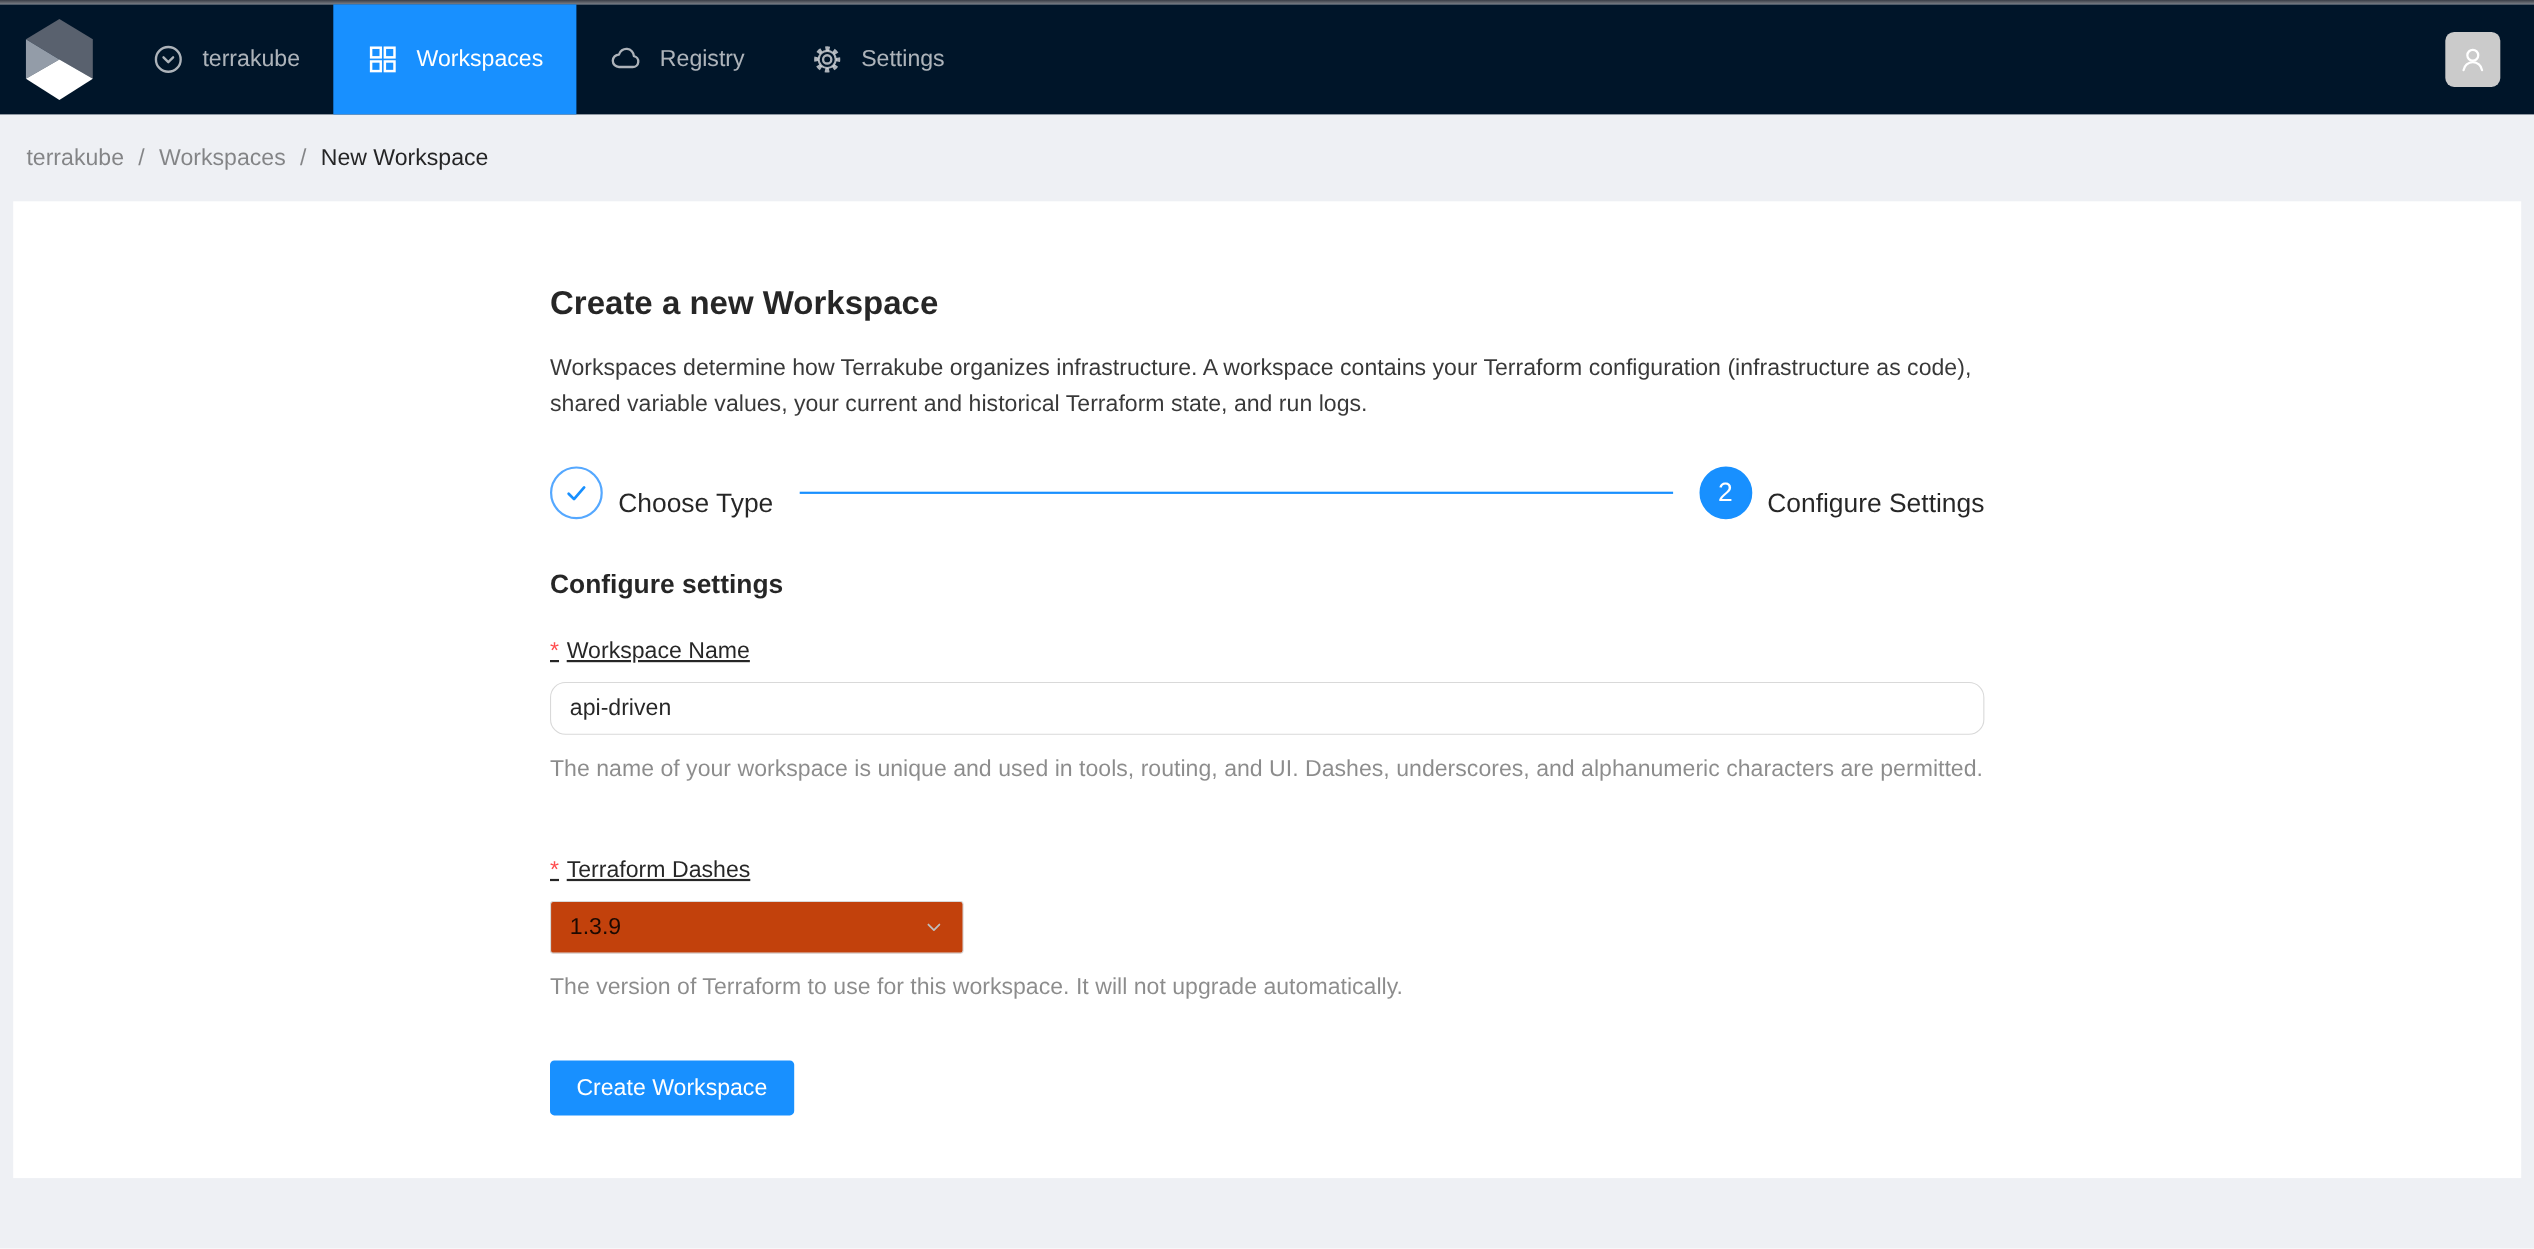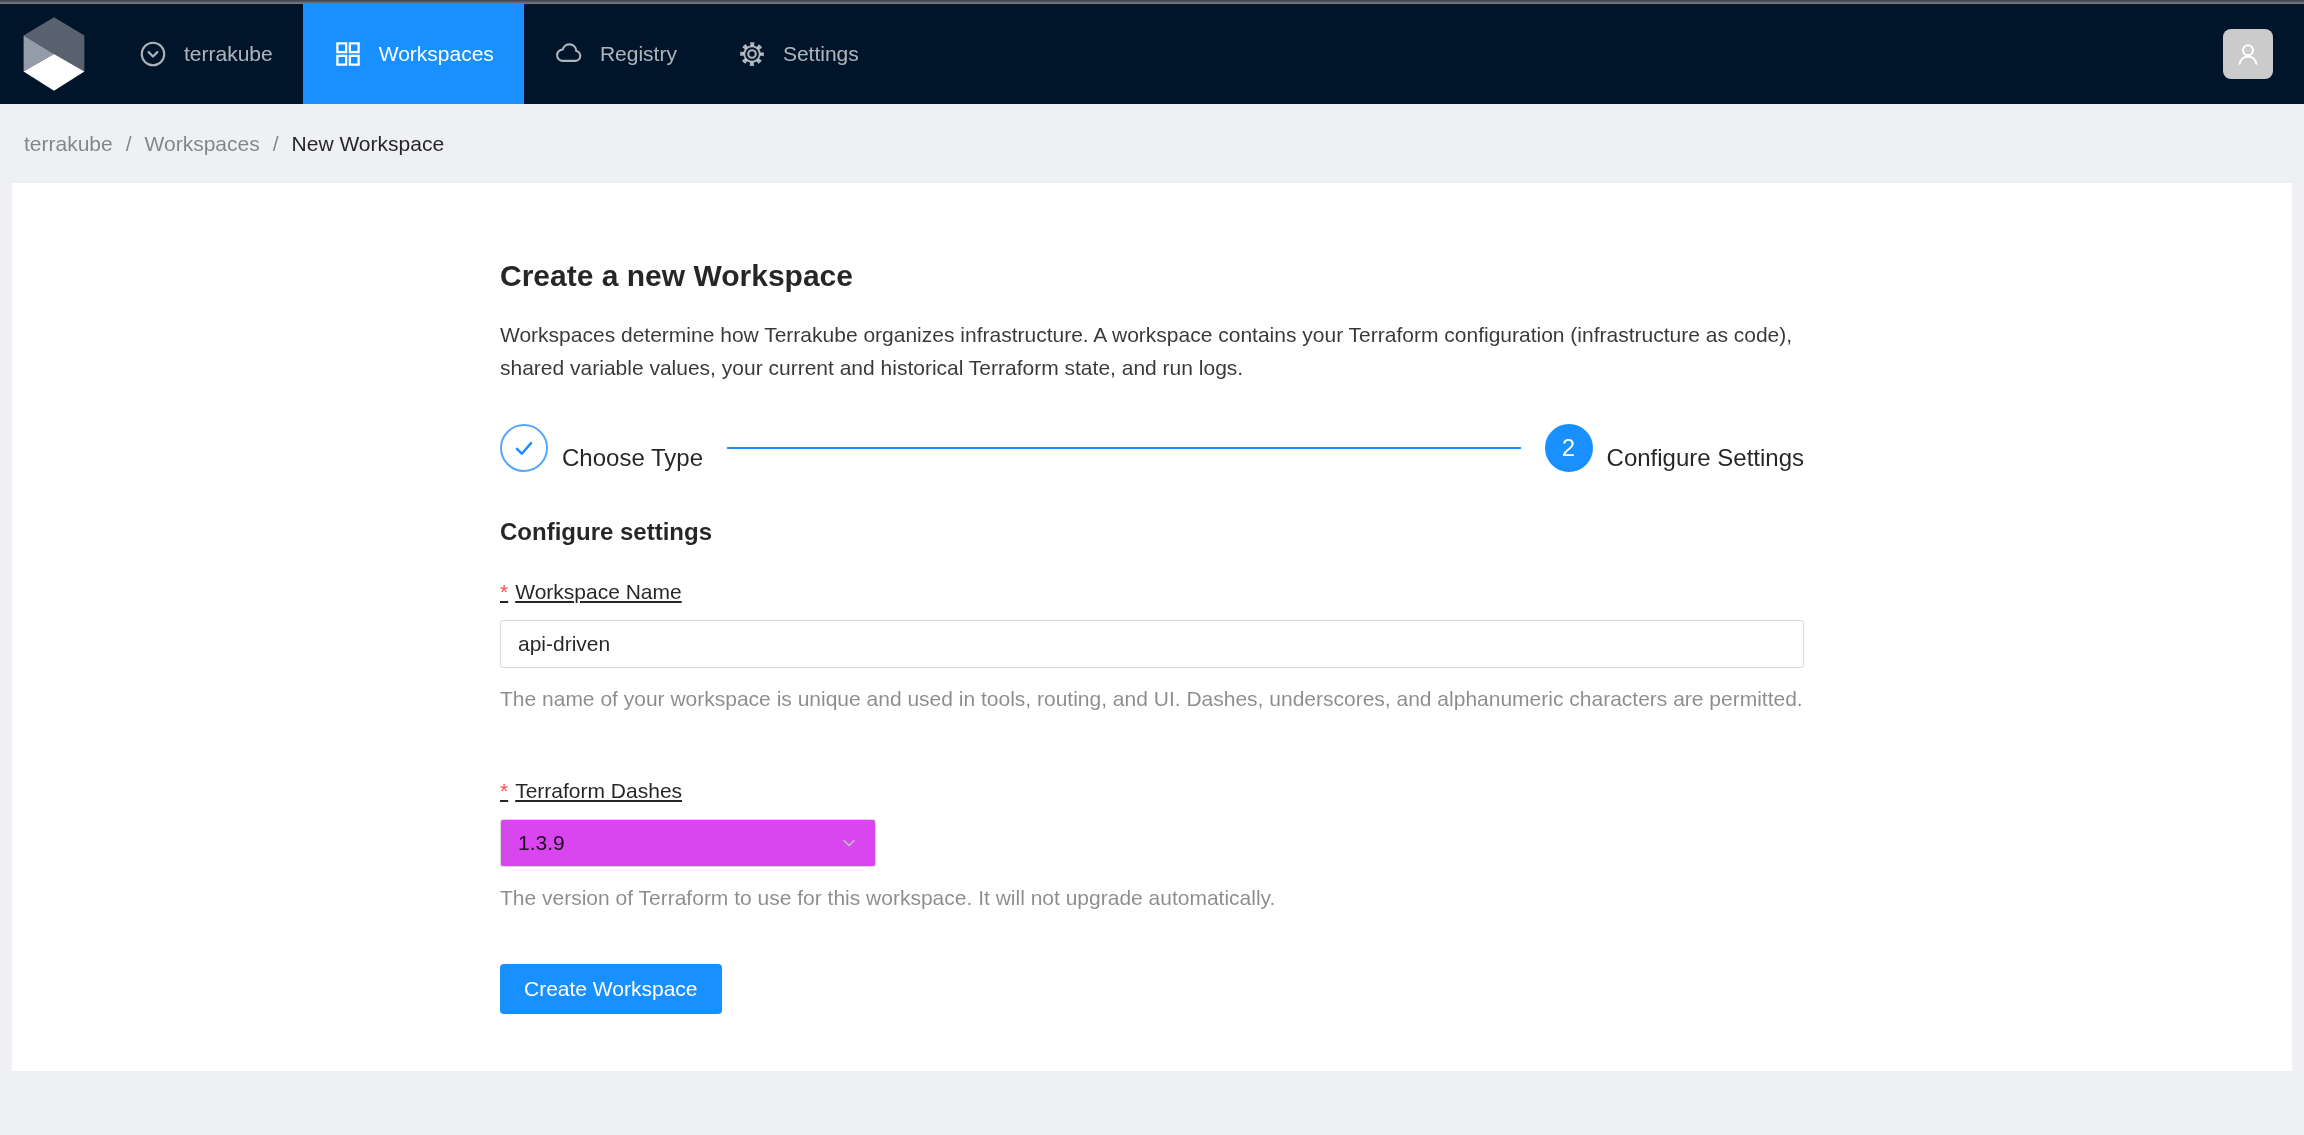--- a/index.html
+++ b/index.html
@@ -75,33 +75,33 @@
   .step-line { flex:1; height:2px; background:#1890ff; margin: 0 24px; }
 
   
   .form-heading {
     margin: 44px 0 31px; font-size: 24px; line-height:32px;
     font-weight: bold; color: rgba(0,0,0,0.85);
   }
   .form-label { font-size:21px; line-height:26px; margin-bottom:15px; color: rgba(0,0,0,0.85); text-decoration: underline; }
   .req-mark { color:#ff4d4f; margin-right:7px; font-size:21px; }
   .text-input {
-    width:100%; height:48px; border:1px solid #d9d9d9; border-radius:3px;
+    width:100%; height:48px; border:1px solid #d9d9d9; border-radius:14px;
     padding: 0 17px; font-size:21px; color:rgba(0,0,0,0.85);
     font-family: "Liberation Sans", "DejaVu Sans", sans-serif;
     outline:none; background:#fff;
   }
   .help-text { margin-top:14px; font-size:21px; line-height:33px; color:rgba(0,0,0,0.45); }
   .form-item-name { margin-bottom: 63px; }
 
   .select {
     width:376px; height:48px; border:1px solid #d9d9d9; border-radius:3px;
     display:flex; align-items:center; justify-content:space-between;
     padding: 0 17px; font-size:21px; color:rgba(0,0,0,0.85);
-    background:#d946ef; cursor:pointer;
+    background:#c2410c; cursor:pointer;
   }
   .select .chevron { display:flex; color:#bfbfbf; }
 
   .submit-btn {
     margin-top: 50px; height: 50px; padding: 0 24px;
     background:#1890ff; color:#fff; border:none; border-radius:4px;
     font-size:21px; cursor:pointer;
     font-family: "Liberation Sans", "DejaVu Sans", sans-serif;
   }
 </style>

